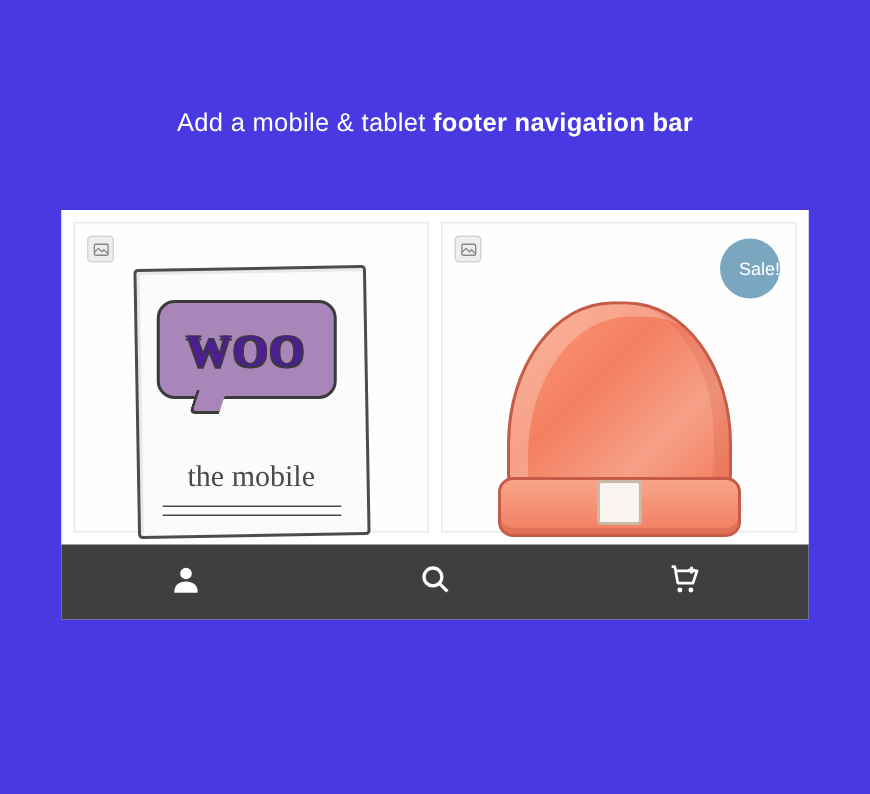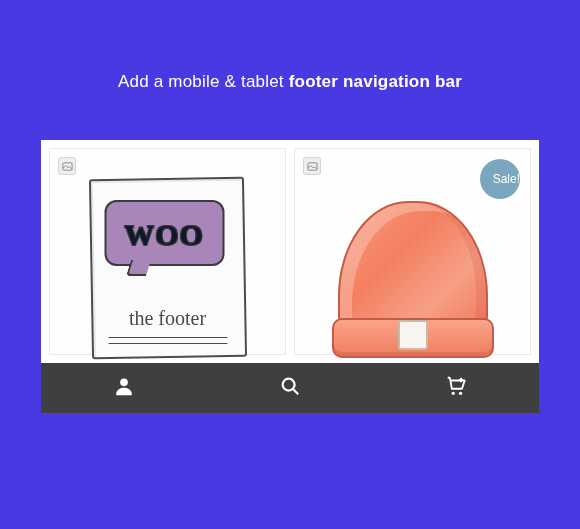--- a/index.html
+++ b/index.html
@@ -108,21 +108,21 @@
       width: 18px;
       height: 14px;
       background: #a986b9;
       border-left: 2px solid #3b3b3b;
       border-bottom: 2px solid #3b3b3b;
       transform: skewX(-18deg);
       border-bottom-left-radius: 4px;
     }
     .speech-text {
       font-family: Georgia, "Times New Roman", serif;
-      color: #0f172a;
+      color: #4c1d95;
       font-size: 30px;
       font-weight: 900;
       letter-spacing: 1px;
       text-align: center;
       line-height: 66px;
       text-shadow: 1px 1px 0 #3b3b3b, -1px -1px 0 #3b3b3b, 1px -1px 0 #3b3b3b, -1px 1px 0 #3b3b3b;
     }
     .album-caption {
       position: absolute;
       bottom: 28px;
@@ -221,21 +221,21 @@
         <svg viewBox="0 0 24 24">
             <rect x="2" y="4" width="20" height="16" rx="2" fill="none" stroke="#888" stroke-width="2"></rect>
             <polyline points="2,16 8,10 13,15 16,12 22,18" fill="none" stroke="#888" stroke-width="2"></polyline>
           </svg>
       </div>
       <div class="album">
         <div class="album-paper"></div>
         <div class="speech">
           <div class="speech-text">WOO</div>
         </div>
-        <div class="album-caption">the    footer</div>
+        <div class="album-caption">the    mobile</div>
         <div class="album-line l1"></div>
         <div class="album-line l2"></div>
       </div>
     </div>
 
     <div class="product-card">
       <div class="img-icon">
         <svg viewBox="0 0 24 24">
             <rect x="2" y="4" width="20" height="16" rx="2" fill="none" stroke="#888" stroke-width="2"></rect>
             <polyline points="2,16 8,10 13,15 16,12 22,18" fill="none" stroke="#888" stroke-width="2"></polyline>

